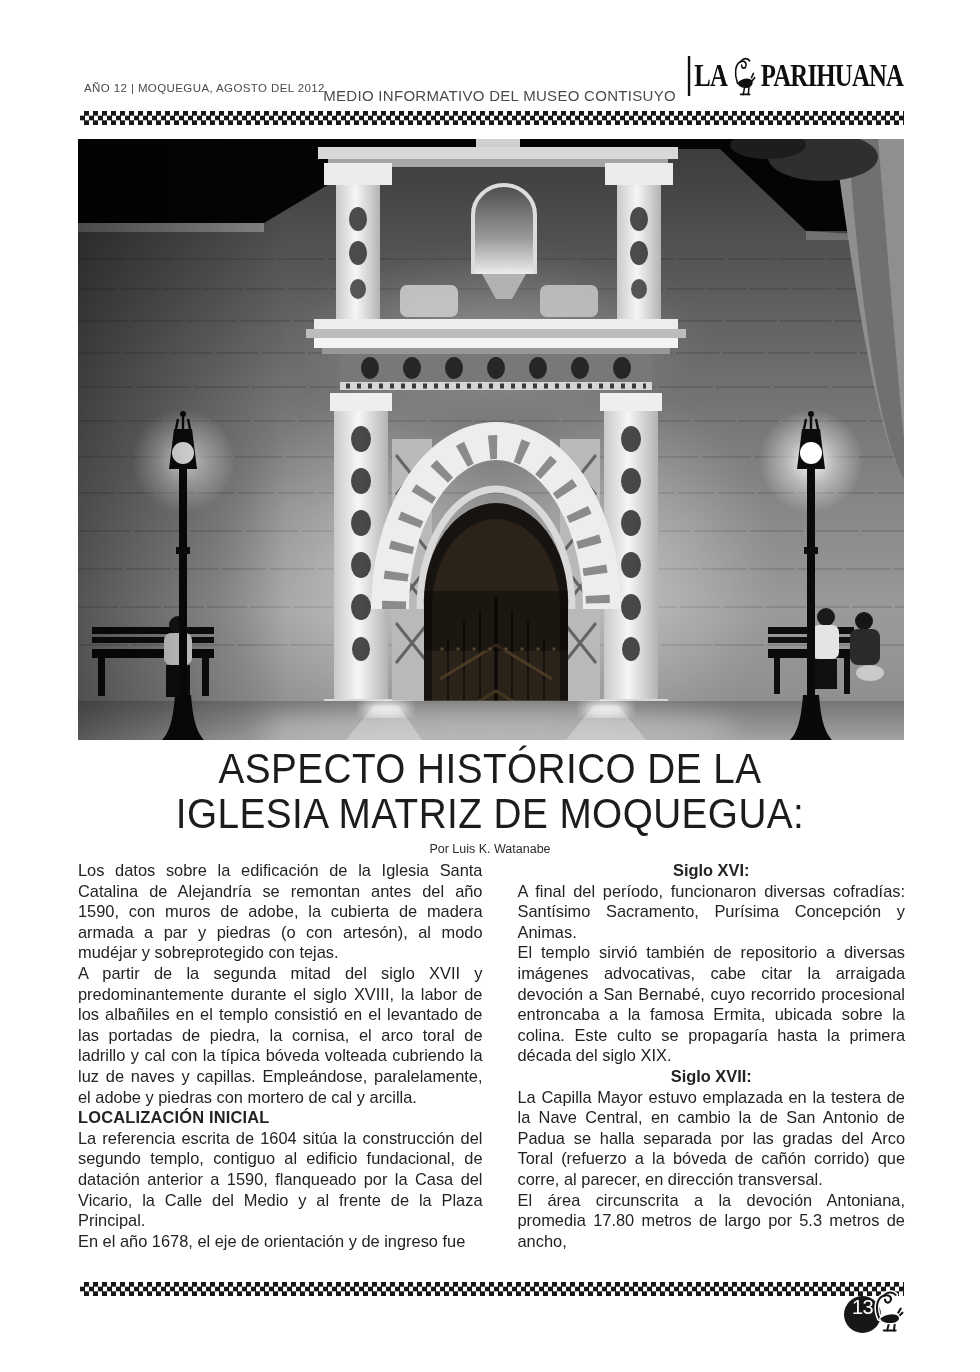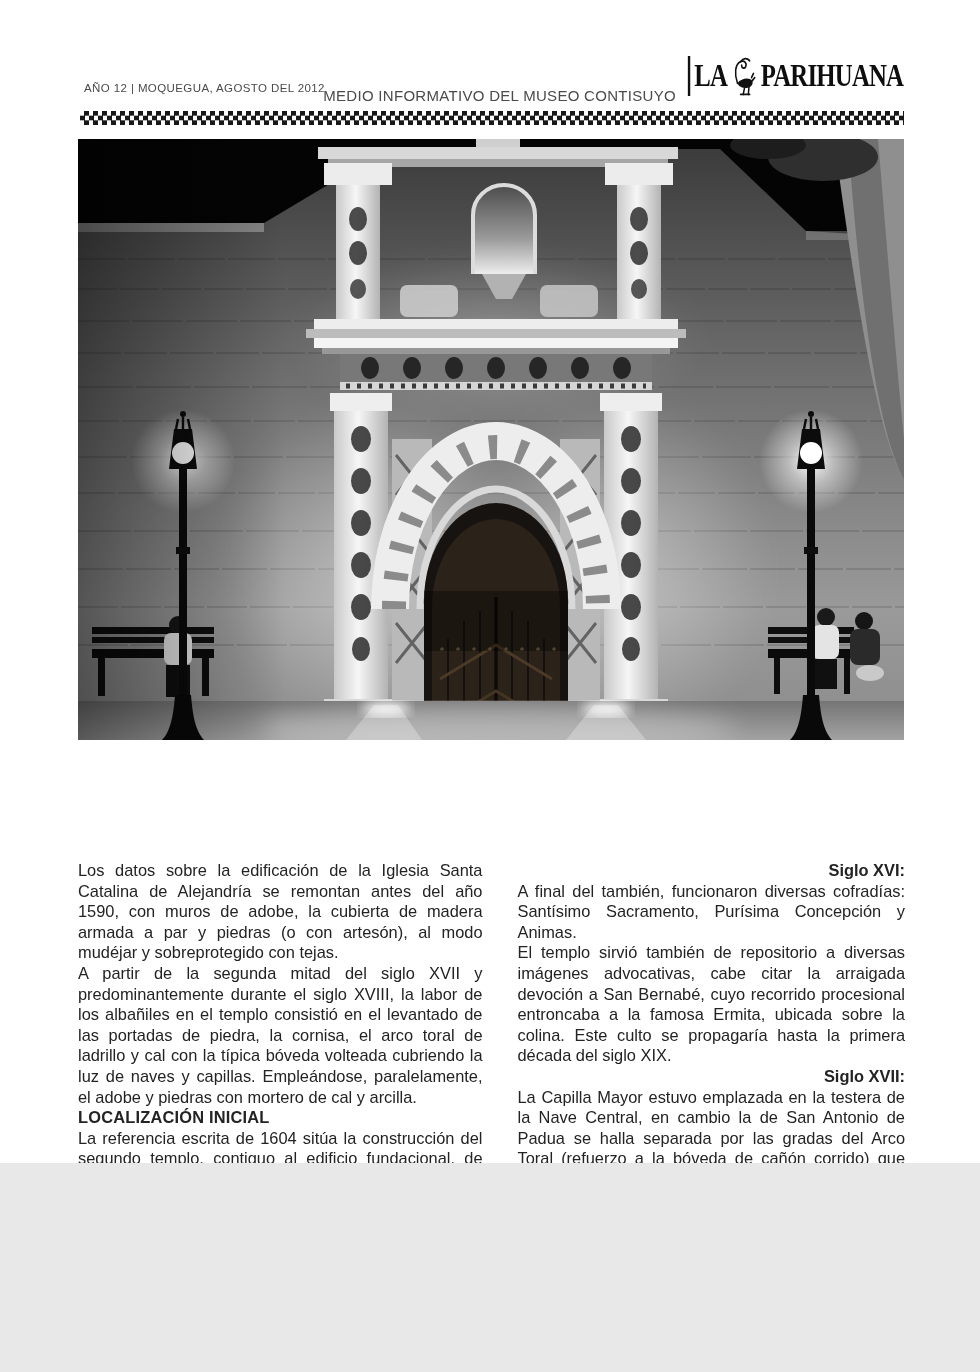--- a/index.html
+++ b/index.html
@@ -1,16 +1,16 @@
 <!DOCTYPE html>
 <html><head>
 <meta charset="utf-8">
 <style>
   html,body{margin:0;padding:0;background:#e8e8e8;}
-  .page{position:relative;width:980px;height:1163px;background:#ffffff;overflow:hidden;
+  .page{position:relative;width:980px;height:1372px;background:#ffffff;overflow:hidden;
         font-family:"Liberation Sans",sans-serif;color:#1f1f1f;}
   
   .issue-info{position:absolute;left:84px;top:82px;font-size:11.5px;letter-spacing:.4px;color:#4a4a4a;}
   .tagline{position:absolute;right:304px;top:87px;font-size:15px;letter-spacing:.3px;color:#4a4a4a;}
   .masthead{position:absolute;right:77px;top:56px;display:flex;align-items:center;gap:5px;
             transform:scaleX(.8);transform-origin:100% 50%;}
   .masthead .bar{width:3px;height:40px;background:#111;}
   .masthead .mh-word{font-family:"Liberation Serif",serif;font-weight:700;font-size:31px;
             letter-spacing:-1px;color:#0e0e0e;white-space:nowrap;}
   .bird-svg{display:block;}
@@ -27,21 +27,21 @@
   .title-wrap{position:absolute;left:0;top:746px;width:100%;text-align:center;}
   .title-line{font-size:43px;line-height:45px;font-weight:400;color:#1c1c1c;letter-spacing:.5px;
               transform:scaleX(.9);transform-origin:50% 50%;}
   .byline{margin-top:6px;font-size:12.5px;color:#2b2b2b;}
   
   .cols{position:absolute;left:78px;top:860px;width:827px;display:grid;
         grid-template-columns:1fr 1fr;column-gap:18px;
         font-size:16.4px;line-height:20.6px;color:#232323;}
   .cols p{margin:0;text-align:justify;}
   .cols .h{font-weight:700;text-align:left;letter-spacing:.2px;}
-  .cols .sub{font-weight:700;text-align:right;padding-left:17px;}
+  .cols .sub{font-weight:700;text-align:center;padding-left:17px;}
   .cols .pi{padding-left:17px;}
   
   .page-badge{position:absolute;left:844px;top:1296px;width:37px;height:37px;border-radius:50%;
         background:#171717;color:#fff;display:flex;justify-content:center;
         font-size:20px;letter-spacing:-.5px;}
   .footer-bird{position:absolute;left:871px;top:1288px;}
 </style>
 </head>
 <body>
 
@@ -312,32 +312,37 @@
         <circle cx="733" cy="314" r="11" fill="#ffffff"></circle>
         <rect x="729" y="330" width="8" height="240" fill="#0a0a0a"></rect>
         <rect x="726" y="408" width="14" height="7" fill="#0e0e0e"></rect>
         <path d="M725,556 C723,584 718,595 712,601 L754,601 C747,593 743,582 741,556 Z" fill="#090909"></path>
       </g>
 
       <rect x="0" y="0" width="826" height="601" fill="url(#vignL)"></rect>
     </svg>
   </div>
 
+  <div class="title-wrap">
+    <div class="title-line">ASPECTO HISTÓRICO DE LA</div>
+    <div class="title-line">IGLESIA MATRIZ DE MOQUEGUA:</div>
+    <div class="byline">Por Luis K. Watanabe</div>
+  </div>
 
   <div class="cols">
     <div class="col">
       <p>Los datos sobre la edificación de la Iglesia Santa Catalina de Alejandría se remontan antes del año 1590, con muros de adobe, la cubierta de madera armada a par y piedras (o con artesón), al modo mudéjar y sobreprotegido con tejas.</p>
       <p>A partir de la segunda mitad del siglo XVII y predominantemente durante el siglo XVIII, la labor de los albañiles en el templo consistió en el levantado de las portadas de piedra, la cornisa, el arco toral de ladrillo y cal con la típica bóveda volteada cubriendo la luz de naves y capillas. Empleándose, paralelamente, el adobe y piedras con mortero de cal y arcilla.</p>
       <p class="h">LOCALIZACIÓN INICIAL</p>
       <p>La referencia escrita de 1604 sitúa la construcción del segundo templo, contiguo al edificio fundacional, de datación anterior a 1590, flanqueado por la Casa del Vicario, la Calle del Medio y al frente de la Plaza Principal.</p>
       <p>En el año 1678, el eje de orientación y de ingreso fue</p>
     </div>
     <div class="col">
       <p class="sub">Siglo XVI:</p>
-      <p class="pi">A final del también, funcionaron diversas cofradías: Santísimo Sacramento, Purísima Concepción y Animas.</p>
+      <p class="pi">A final del período, funcionaron diversas cofradías: Santísimo Sacramento, Purísima Concepción y Animas.</p>
       <p class="pi">El templo sirvió también de repositorio a diversas imágenes advocativas, cabe citar la arraigada devoción a San Bernabé, cuyo recorrido procesional entroncaba a la famosa Ermita, ubicada sobre la colina. Este culto se propagaría hasta la primera década del siglo XIX.</p>
       <p class="sub">Siglo XVII:</p>
       <p class="pi">La Capilla Mayor estuvo emplazada en la testera de la Nave Central, en cambio la de San Antonio de Padua se halla separada por las gradas del Arco Toral (refuerzo a la bóveda de cañón corrido) que corre, al parecer, en dirección transversal.</p>
       <p class="pi">El área circunscrita a la devoción Antoniana, promedia 17.80 metros de largo por 5.3 metros de ancho,</p>
     </div>
   </div>
 
   <div class="greca bottom"></div>
 
   <div class="page-badge">

